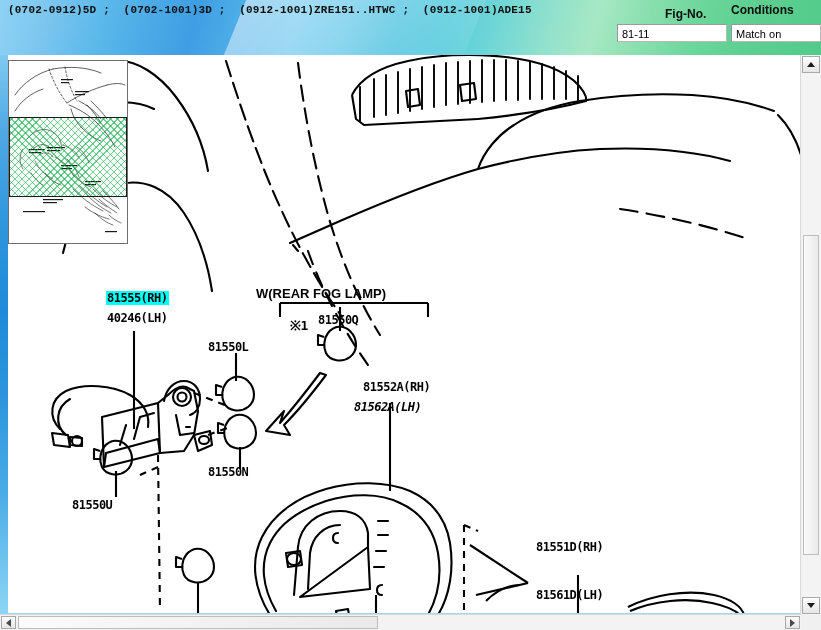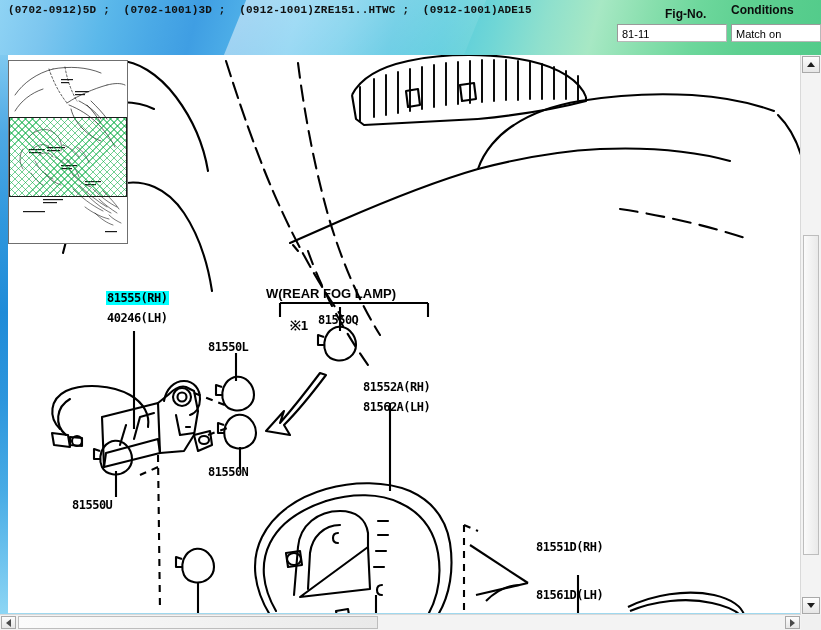--- a/index.html
+++ b/index.html
@@ -447,29 +447,29 @@
 
       <g stroke="#000000" stroke-width="2.1" fill="none">
         <line x1="368" y1="540" x2="368" y2="560"></line>
         <path d="M478,546 C488,536 500,530 512,530"></path>
       </g>
     </svg>
 
     <div class="pn sel" style="left:98px;  top:236px;">81555(RH)</div>
     <div class="pn" style="left:99px;  top:256px;">40246(LH)</div>
 
-    <div class="note" style="left:258px; top:231px;">W(REAR FOG LAMP)</div>
+    <div class="note" style="left:248px; top:231px;">W(REAR FOG LAMP)</div>
 
     <div class="pn" style="left:282px; top:261px; font-size:13px;">※1</div>
     <div class="pn" style="left:310px; top:258px;">81550Q</div>
 
     <div class="pn" style="left:200px; top:285px;">81550L</div>
 
     <div class="pn" style="left:355px; top:325px;text-align:right;">81552A(RH)</div>
-    <div class="pn" style="left:355px; top:345px;">81562A(LH)</div>
+    <div class="pn" style="left:346px; top:345px;font-style:italic;">81562A(LH)</div>
 
     <div class="pn" style="left:200px; top:410px;">81550N</div>
 
     <div class="pn" style="left:64px;  top:443px;">81550U</div>
 
     <div class="pn" style="left:528px; top:485px;">81551D(RH)</div>
     <div class="pn" style="left:528px; top:505px;margin-top:28px;">81561D(LH)</div>
 
     <div id="thumb">
       <svg width="118" height="182" viewBox="0 0 118 182">

